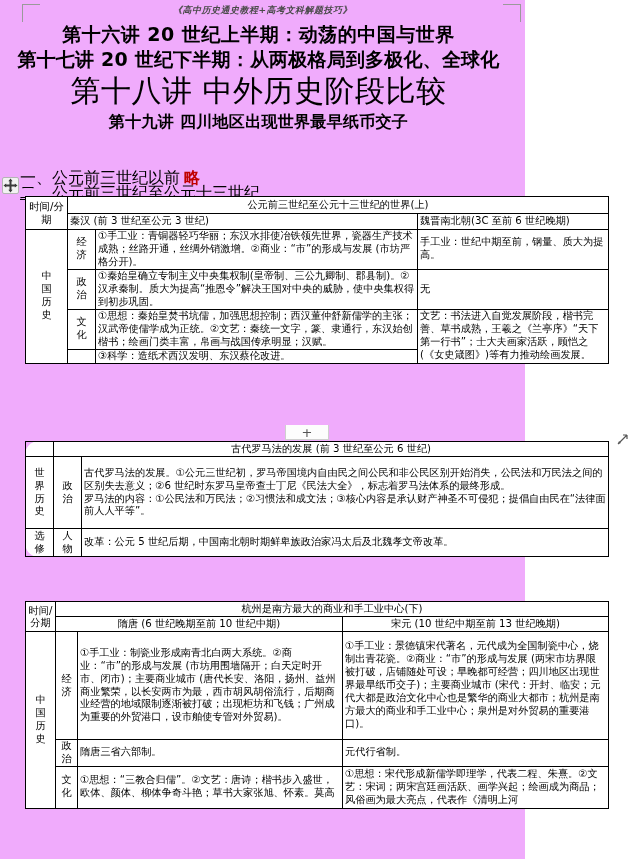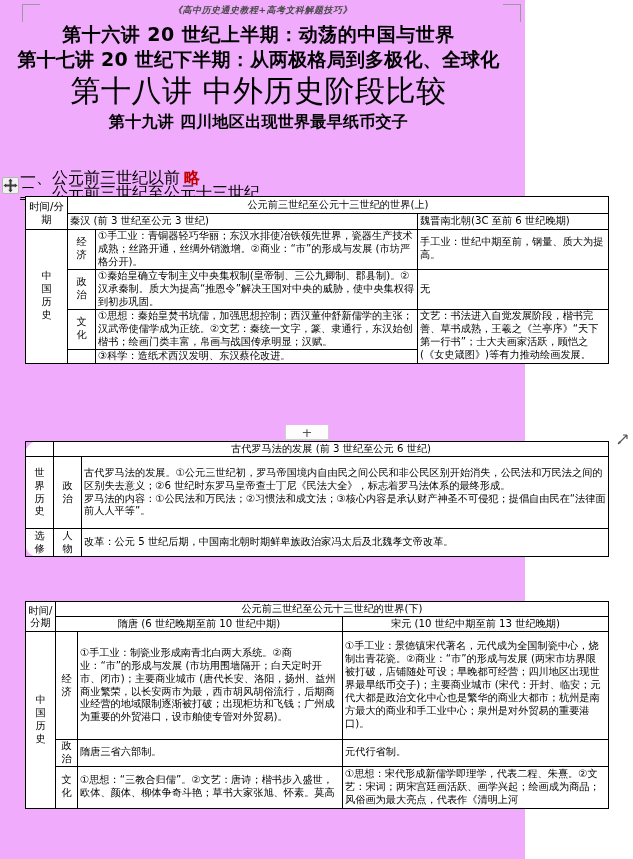--- a/index.html
+++ b/index.html
@@ -259,21 +259,21 @@
   <table class="hist" id="table3">
     <colgroup>
       <col style="width:30px">
         <col style="width:22px">
         <col style="width:265px">
         <col style="width:266px">
     </colgroup>
     <tbody>
       <tr>
         <td class="ctr" rowspan="2" style="font-size:10.2px;line-height:1.15">时间/分期</td>
-        <td class="ctr" colspan="3" style="height:15px">公元前三世纪至公元十三世纪的世界(下)</td>
+        <td class="ctr" colspan="3" style="height:15px">杭州是南方最大的商业和手工业中心(下)</td>
       </tr>
       <tr>
         <td colspan="2" class="ctr" style="height:15px">隋唐 (6 世纪晚期至前 10 世纪中期)</td>
         <td class="ctr" style="height:15px">宋元 (10 世纪中期至前 13 世纪晚期)</td>
       </tr>
       <tr>
         <td class="vert" rowspan="3">
             <span>中</span>
             <span>国</span>
             <span>历</span>

